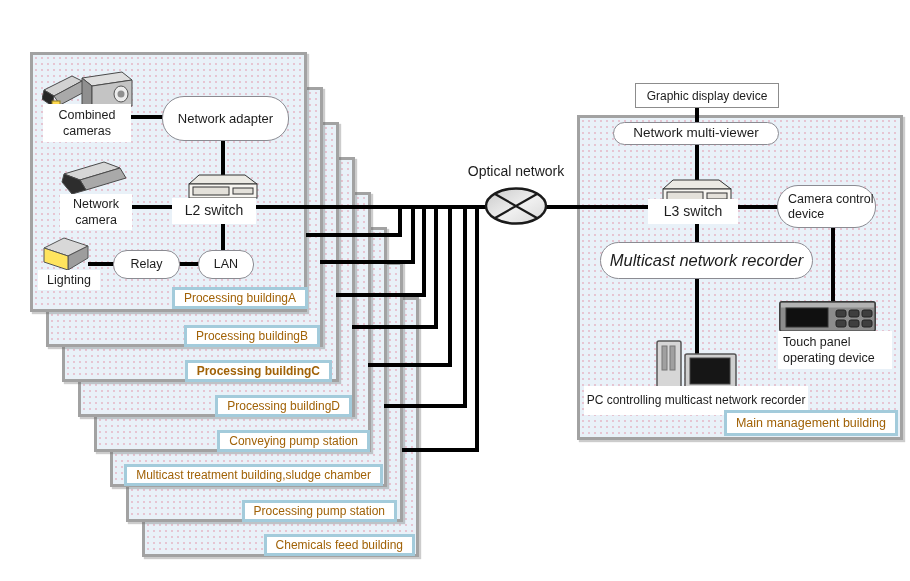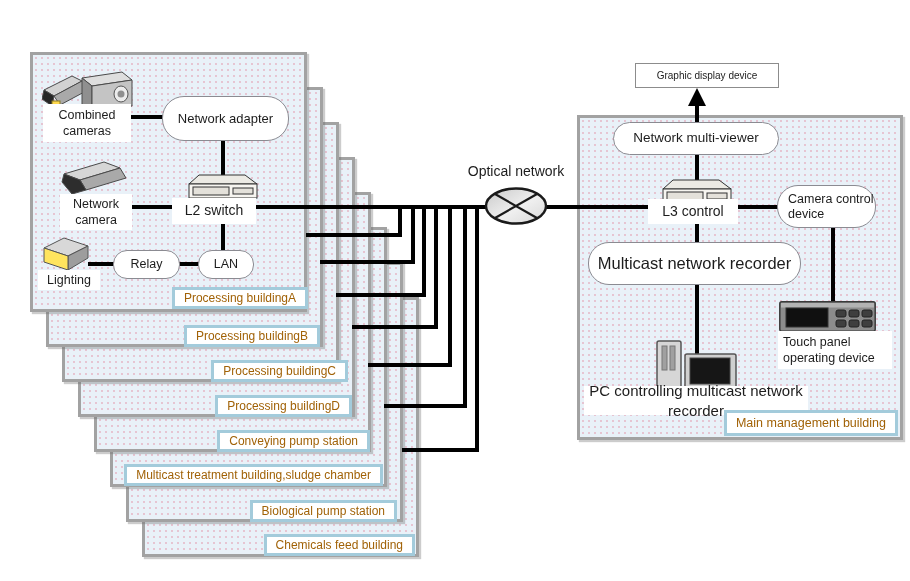--- a/index.html
+++ b/index.html
@@ -26,21 +26,22 @@
     display:flex;align-items:center;justify-content:center;text-align:center;line-height:1.28;
   }
   .bbox{
     position:absolute;z-index:60;box-sizing:border-box;background:#fff;
     border:3px solid #a3cbdb;height:22px;display:flex;align-items:center;
     white-space:nowrap;padding:0 9px;font-size:12px;color:#a16207;
   }
   .gbox{
     position:absolute;z-index:50;box-sizing:border-box;background:#fff;
     border:1.5px solid #8c8c8c;display:flex;align-items:center;justify-content:center;
-    font-size:10px;
+    font-size:12px;
+    margin-top:20px;
   }
   .icon{position:absolute;z-index:52;display:block;} .t125{font-size:12.5px;} .t13{font-size:13px;}
   .t135{font-size:13.5px;} .t14{font-size:14px;} .t165{font-size:16.5px;}
 </style>
 </head>
 <body>
 
 <div class="stage">
 
   <div class="panel" style="left:142px;top:297px;"></div>
@@ -142,54 +143,54 @@
 
   <div class="oval t125" style="left:113px;top:250px;width:67px;height:29px;border-radius:14px;">
     <span>Relay</span>
   </div>
   <div class="oval t125" style="left:198px;top:250px;width:56px;height:29px;border-radius:14px;">
     <span>LAN</span>
   </div>
 
   <div class="bbox" style="right:602px;top:287px;">Processing buildingA</div>
   <div class="bbox" style="right:590px;top:325px;">Processing buildingB</div>
-  <div class="bbox" style="right:562px;top:360px;">Processing buildingC</div>
+  <div class="bbox" style="right:578px;top:360px;font-weight:bold;">Processing buildingC</div>
   <div class="bbox" style="right:558px;top:395px;">Processing buildingD</div>
   <div class="bbox" style="right:540px;top:430px;">Conveying pump station</div>
   <div class="bbox" style="right:527px;top:464px;">Multicast treatment building,sludge chamber</div>
-  <div class="bbox" style="right:513px;top:500px;">Biological pump station</div>
+  <div class="bbox" style="right:513px;top:500px;">Processing pump station</div>
   <div class="bbox" style="right:495px;top:534px;">Chemicals feed building</div>
 
   <div class="wlabel t14" style="left:446px;top:162px;width:140px;height:20px;background:transparent;">
     <span>Optical network</span>
   </div>
 
   <div class="gbox" style="left:635px;top:63px;width:144px;height:25px;">
     <span>Graphic display device</span>
   </div>
 
-  <div class="oval t135" style="left:613px;top:122px;width:166px;height:33px;border-radius:21px;">
+  <div class="oval t135" style="left:613px;top:122px;width:166px;height:23px;border-radius:21px;">
     <span>Network multi-viewer</span>
   </div>
 
   <svg class="icon" style="left:661px;top:179px;" width="72" height="26" viewBox="0 0 72 26">
     <polygon points="12,1 58,1 70,10 2,10" fill="#eceae4" stroke="#333"></polygon>
     <rect x="2" y="10" width="68" height="14" fill="#f7f5f0" stroke="#333"></rect>
     <rect x="6" y="13" width="36" height="8" fill="#e4e1da" stroke="#333"></rect>
     <rect x="46" y="14" width="20" height="6" fill="#e4e1da" stroke="#333"></rect>
   </svg>
   <div class="wlabel t14" style="left:648px;top:199px;width:90px;height:25px;">
-    <span>L3 control</span>
+    <span>L3 switch</span>
   </div>
 
   <div class="oval t125" style="left:777px;top:185px;width:99px;height:43px;border-radius:21px;justify-content:flex-start;padding-left:10px;text-align:left;">
     <span>Camera control device</span>
   </div>
 
-  <div class="oval t165" style="left:588px;top:242px;width:213px;height:43px;border-radius:21px;">
+  <div class="oval t165" style="left:600px;top:242px;width:213px;height:37px;border-radius:21px;font-style:italic;">
     <span>Multicast network recorder</span>
   </div>
 
   <svg class="icon" style="left:779px;top:299px;" width="97" height="33" viewBox="0 0 97 33">
     <rect x="0.8" y="2.8" width="95.4" height="29.4" rx="2" fill="#8c8c8c" stroke="#3a3a3a" stroke-width="1.5"></rect>
     <rect x="2" y="4" width="93" height="4.5" fill="#b3b3b3"></rect>
     <rect x="7" y="9" width="42" height="19" fill="#101010" stroke="#333"></rect>
     <rect x="57" y="11" width="10" height="7" rx="2" fill="#3f3f3f" stroke="#222"></rect>
     <rect x="70" y="11" width="10" height="7" rx="2" fill="#3f3f3f" stroke="#222"></rect>
     <rect x="83" y="11" width="10" height="7" rx="2" fill="#3f3f3f" stroke="#222"></rect>
@@ -203,19 +204,19 @@
 
   <svg class="icon" style="left:656px;top:340px;" width="26" height="49" viewBox="0 0 26 49">
     <rect x="1" y="1" width="24" height="47" rx="2" fill="#d6d6d6" stroke="#555" stroke-width="1.5"></rect>
     <rect x="6" y="6" width="5" height="24" fill="#a0a0a0" stroke="#777"></rect>
     <rect x="14" y="6" width="5" height="24" fill="#a0a0a0" stroke="#777"></rect>
   </svg>
   <svg class="icon" style="left:684px;top:353px;" width="53" height="37" viewBox="0 0 53 37">
     <rect x="1" y="1" width="51" height="35" rx="2" fill="#cfcfcf" stroke="#555" stroke-width="1.5"></rect>
     <rect x="6" y="5" width="40" height="26" fill="#161616" stroke="#444"></rect>
   </svg>
-  <div class="wlabel" style="left:584px;top:386px;width:224px;height:29px;font-size:15px;">
+  <div class="wlabel" style="left:584px;top:386px;width:224px;height:29px;font-size:12px;">
     <span>PC controlling multicast network recorder</span>
   </div>
 
   <div class="bbox" style="right:12px;top:410px;height:26px;font-size:12.5px;">Main management building</div>
 
 </div>
 
 </body></html>

